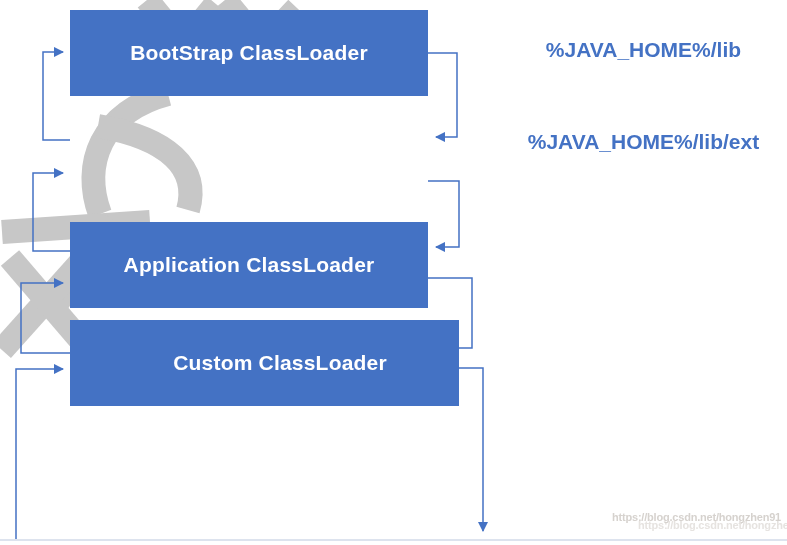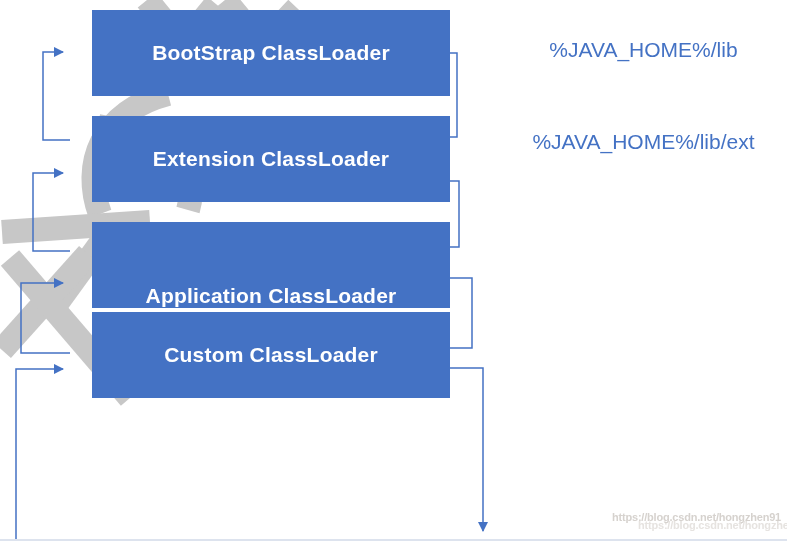--- a/index.html
+++ b/index.html
@@ -10,29 +10,29 @@
   }
   html,body{margin:0;padding:0;background:#ffffff;}
   .stage{
     position:relative;width:787px;height:545px;background:#ffffff;
     overflow:hidden;font-family:"Liberation Sans","DejaVu Sans",sans-serif;
   }
   .loader-box{
     position:absolute;left:70px;width:358px;height:86px;
     background:var(--box-fill);color:var(--box-text);
     display:flex;align-items:center;justify-content:center;
-    font-size:21px;font-weight:600;letter-spacing:0.2px;margin-left:22px;
+    font-size:21px;font-weight:600;letter-spacing:0.2px;
   }
   .box-1{top:10px;}
   .box-2{top:116px;}
-  .box-3{top:222px;align-items:flex-end;}
-  .box-4{top:312px;}
+  .box-3{top:222px;}
+  .box-4{top:320px;padding-left:31px;}
   .side-label{
     position:absolute;left:500px;width:287px;height:26px;
-    color:var(--side-label);font-size:21px;font-weight:400;
+    color:var(--side-label);font-size:21px;font-weight:700;
     text-align:center;line-height:26px;white-space:nowrap;
   }
   .side-1{top:37px;}
   .side-2{top:129px;}
   .side-3{top:252px;}
   .connector-svg{position:absolute;left:0;top:0;pointer-events:none;}
   .watermark-svg{position:absolute;left:0;top:0;mix-blend-mode:multiply;pointer-events:none;}
   .url-watermark{
     position:absolute;font-size:11px;font-weight:700;letter-spacing:-0.2px;
     white-space:nowrap;pointer-events:none;
@@ -77,23 +77,20 @@
       <path d="M428,53 H457 V137 H436" marker-end="url(#arrow)"></path>
       <path d="M428,181 H459 V247 H436" marker-end="url(#arrow)"></path>
       <path d="M428,278 H472 V348 H436" marker-end="url(#arrow)"></path>
       <path d="M428,368 H483 V531" marker-end="url(#arrow)"></path>
     </g>
   </svg>
 
   <div class="loader-box box-1">
     <span>BootStrap ClassLoader</span>
   </div>
-  <div class="loader-box box-2">
-    <span>Extension ClassLoader</span>
-  </div>
   <div class="loader-box box-3">
     <span>Application ClassLoader</span>
   </div>
   <div class="loader-box box-4">
     <span>Custom ClassLoader</span>
   </div>
 
   <div class="side-label side-1">%JAVA_HOME%/lib</div>
   <div class="side-label side-2">%JAVA_HOME%/lib/ext</div>
 

